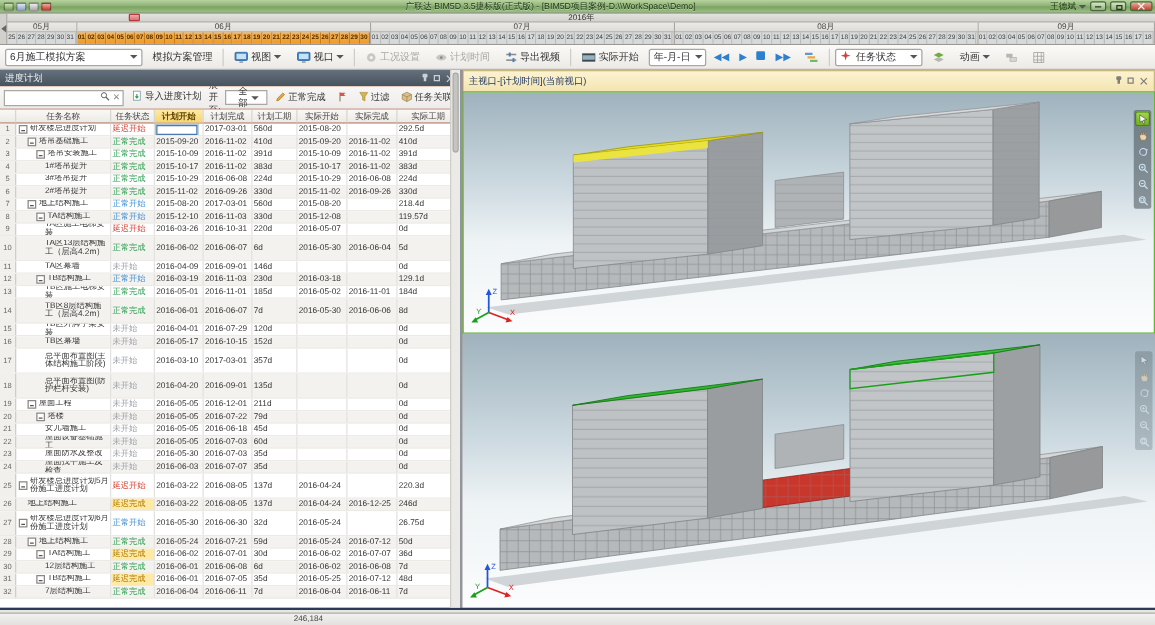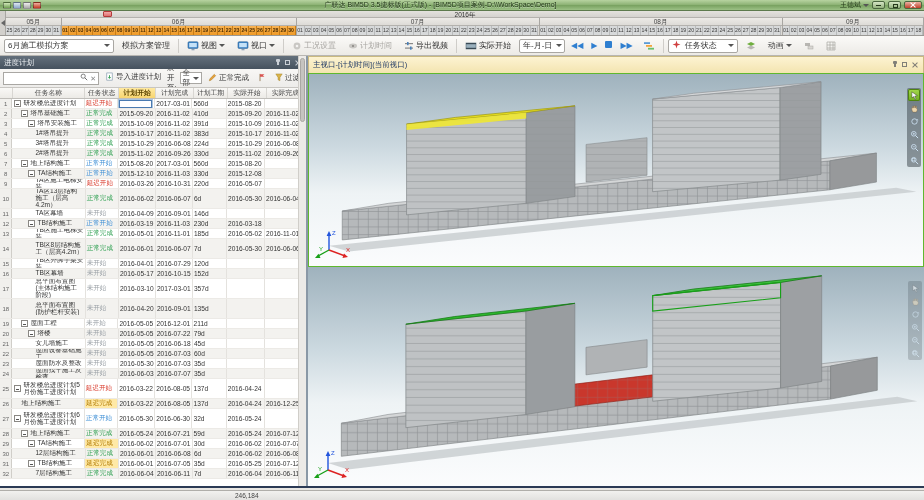--- a/index.html
+++ b/index.html
@@ -53,42 +53,42 @@
   .caret{width:0;height:0;border-left:3px solid transparent;border-right:3px solid transparent;border-top:3.5px solid #555;}
   .tbtn{height:16px;display:flex;align-items:center;gap:2px;padding:0 3px;border:1px solid transparent;border-radius:2px;white-space:nowrap;}
   .tbtn.disabled{color:#a9a7a3;}
   .tbtn svg{display:block;}
   .vsep{width:1px;height:14px;background:#cfcdc9;}
   .playbtn{color:#2f7fd0;font-size:8px;line-height:16px;padding:0 2px;}
   .playbtn .sq{display:inline-block;width:7px;height:7px;background:#2f7fd0;border-radius:1px;}
 
   
   .main{position:absolute;top:56px;left:0;width:924px;height:432px;display:flex;border-bottom:2px solid #2b3a55;}
-  .leftpanel{width:308px;background:#c2410c;border-right:2px solid #8a98a6;display:flex;flex-direction:column;position:relative;}
+  .leftpanel{width:370px;background:#c2410c;border-right:2px solid #8a98a6;display:flex;flex-direction:column;position:relative;}
   .rightside{flex:1;display:flex;flex-direction:column;min-width:0;}
 
   
   .ph{height:13px;background:linear-gradient(#64707c,#46525e);color:#eef1f4;font-size:7.5px;
     display:flex;align-items:center;padding:0 4px;}
   .ph .sp{flex:1;}
   .pbtn{width:8px;height:8px;margin-left:2px;position:relative;opacity:.85;}
   .pbtn .pin{position:absolute;left:3px;top:1px;width:2px;height:5px;background:#dfe3e8;}
   .pbtn .dot{position:absolute;left:2px;top:0;width:4px;height:3px;background:#dfe3e8;border-radius:1px;}
   .pbtn .box{position:absolute;left:1px;top:1px;width:5px;height:5px;border:1px solid #dfe3e8;}
   .pbtn .x1,.pbtn .x2{position:absolute;left:50%;top:50%;width:7px;height:1px;background:#dfe3e8;}
   .pbtn .x1{transform:translate(-50%,-50%) rotate(45deg);}
   .pbtn .x2{transform:translate(-50%,-50%) rotate(-45deg);}
 
   .ptoolbar{height:19px;background:linear-gradient(#f8f7f5,#edecea);border-bottom:1px solid #c8c6c2;
     display:flex;align-items:center;gap:3px;padding:0 3px;font-size:7.5px;color:#333;overflow:hidden;}
   .search{width:96px;height:13px;background:#fff;border:1px solid #a9a7a3;display:flex;align-items:center;padding:0 2px;gap:2px;}
   .search input{flex:1;border:0;outline:0;font-size:7px;min-width:0;padding:0;background:transparent;}
   .search .clr{color:#888;font-size:7px;line-height:7px;}
   .pbtn2{display:flex;align-items:flex-start;gap:2px;white-space:nowrap;padding:1px 2px;border:1px solid transparent;border-radius:2px;}
-  .psel{height:12px;background:#fff;border:1px solid #a9a7a3;display:flex;align-items:center;gap:3px;padding:0 2px;}
+  .psel{height:12px;background:#fff;border:1px solid #a9a7a3;display:flex;align-items:center;gap:3px;padding:0 10px;}
 
   
   .thead{height:11px;display:flex;background:linear-gradient(#f9f8f6,#eceae6);border-bottom:1px solid #c0beba;font-size:6.8px;color:#444;}
   .th{border-right:1px solid #d8d6d2;display:flex;align-items:center;justify-content:center;overflow:hidden;white-space:nowrap;}
   .th.hl{background:linear-gradient(#ffe9a0,#f7d570);color:#5a4300;font-weight:bold;}
   .tbody{flex:1;overflow:hidden;position:relative;background:#fff;}
   .trow{display:flex;height:10px;border-bottom:1px solid #eceae6;background:#fff;font-size:6.6px;color:#333;}
   .trow.alt{background:#f3f2ef;}
   .trow.tall{height:20px;}
   .cell{border-right:1px solid #e4e2de;display:flex;align-items:center;overflow:hidden;white-space:nowrap;padding:0 1px;}

